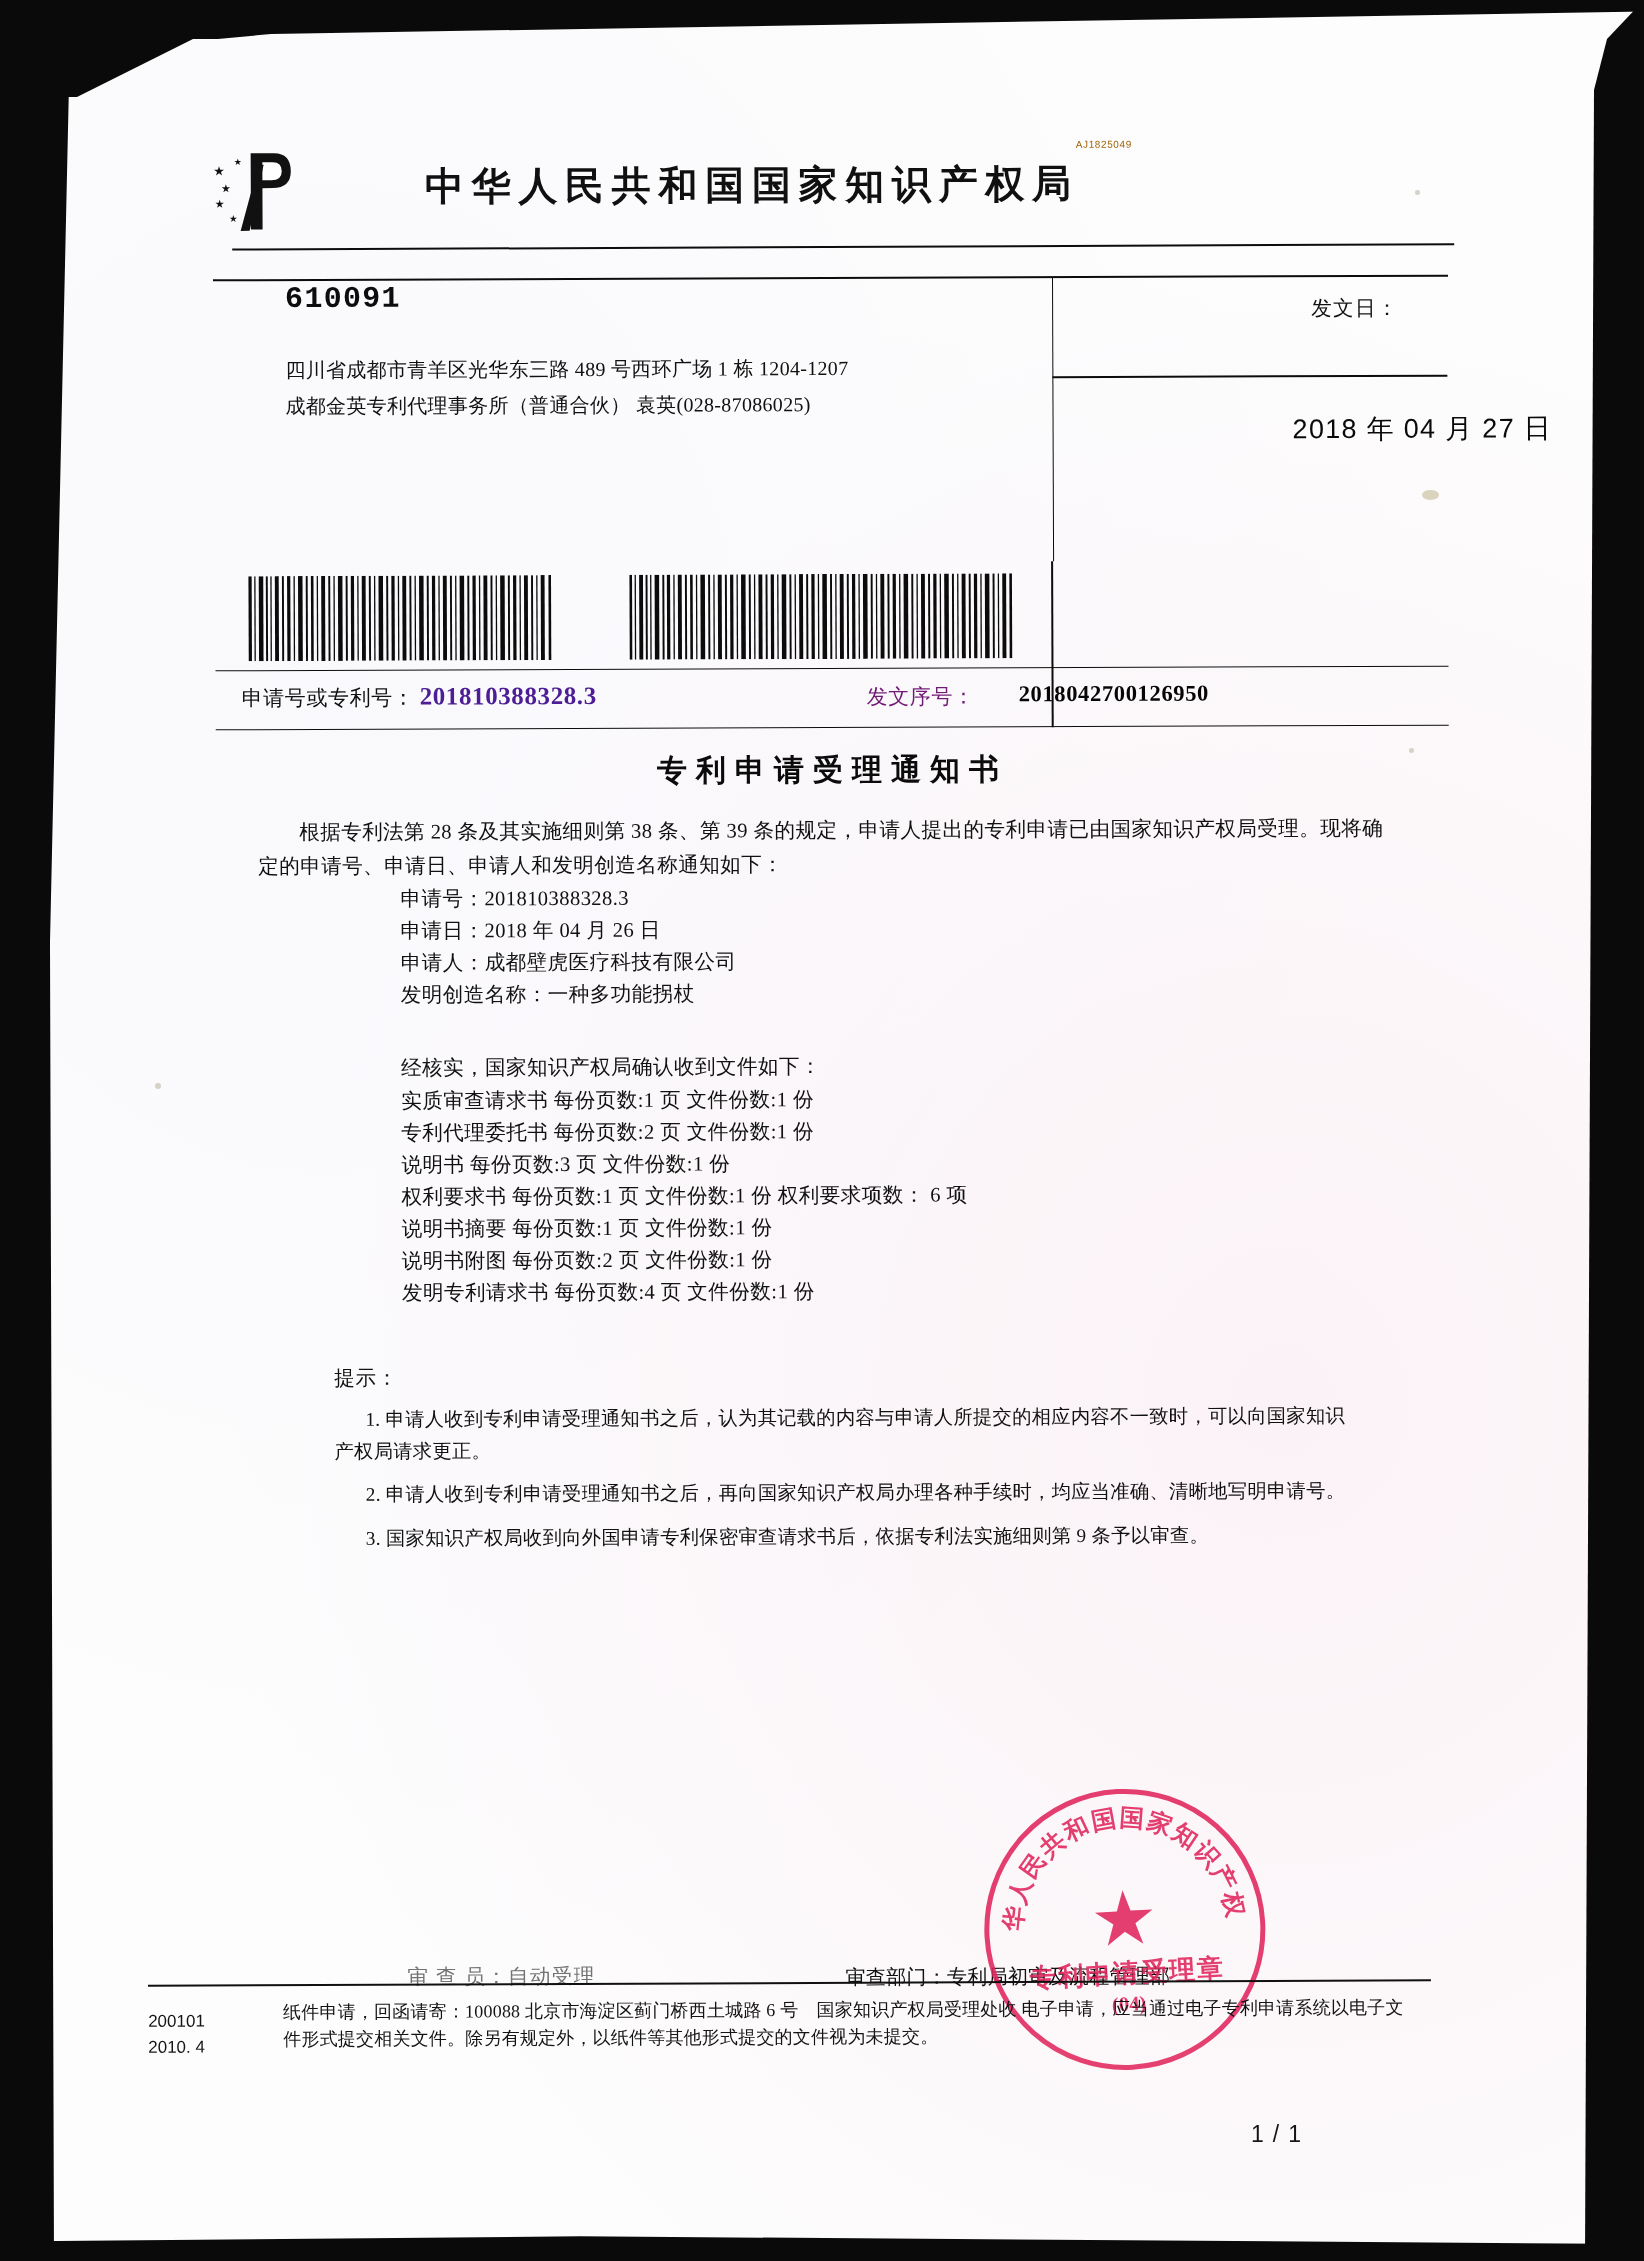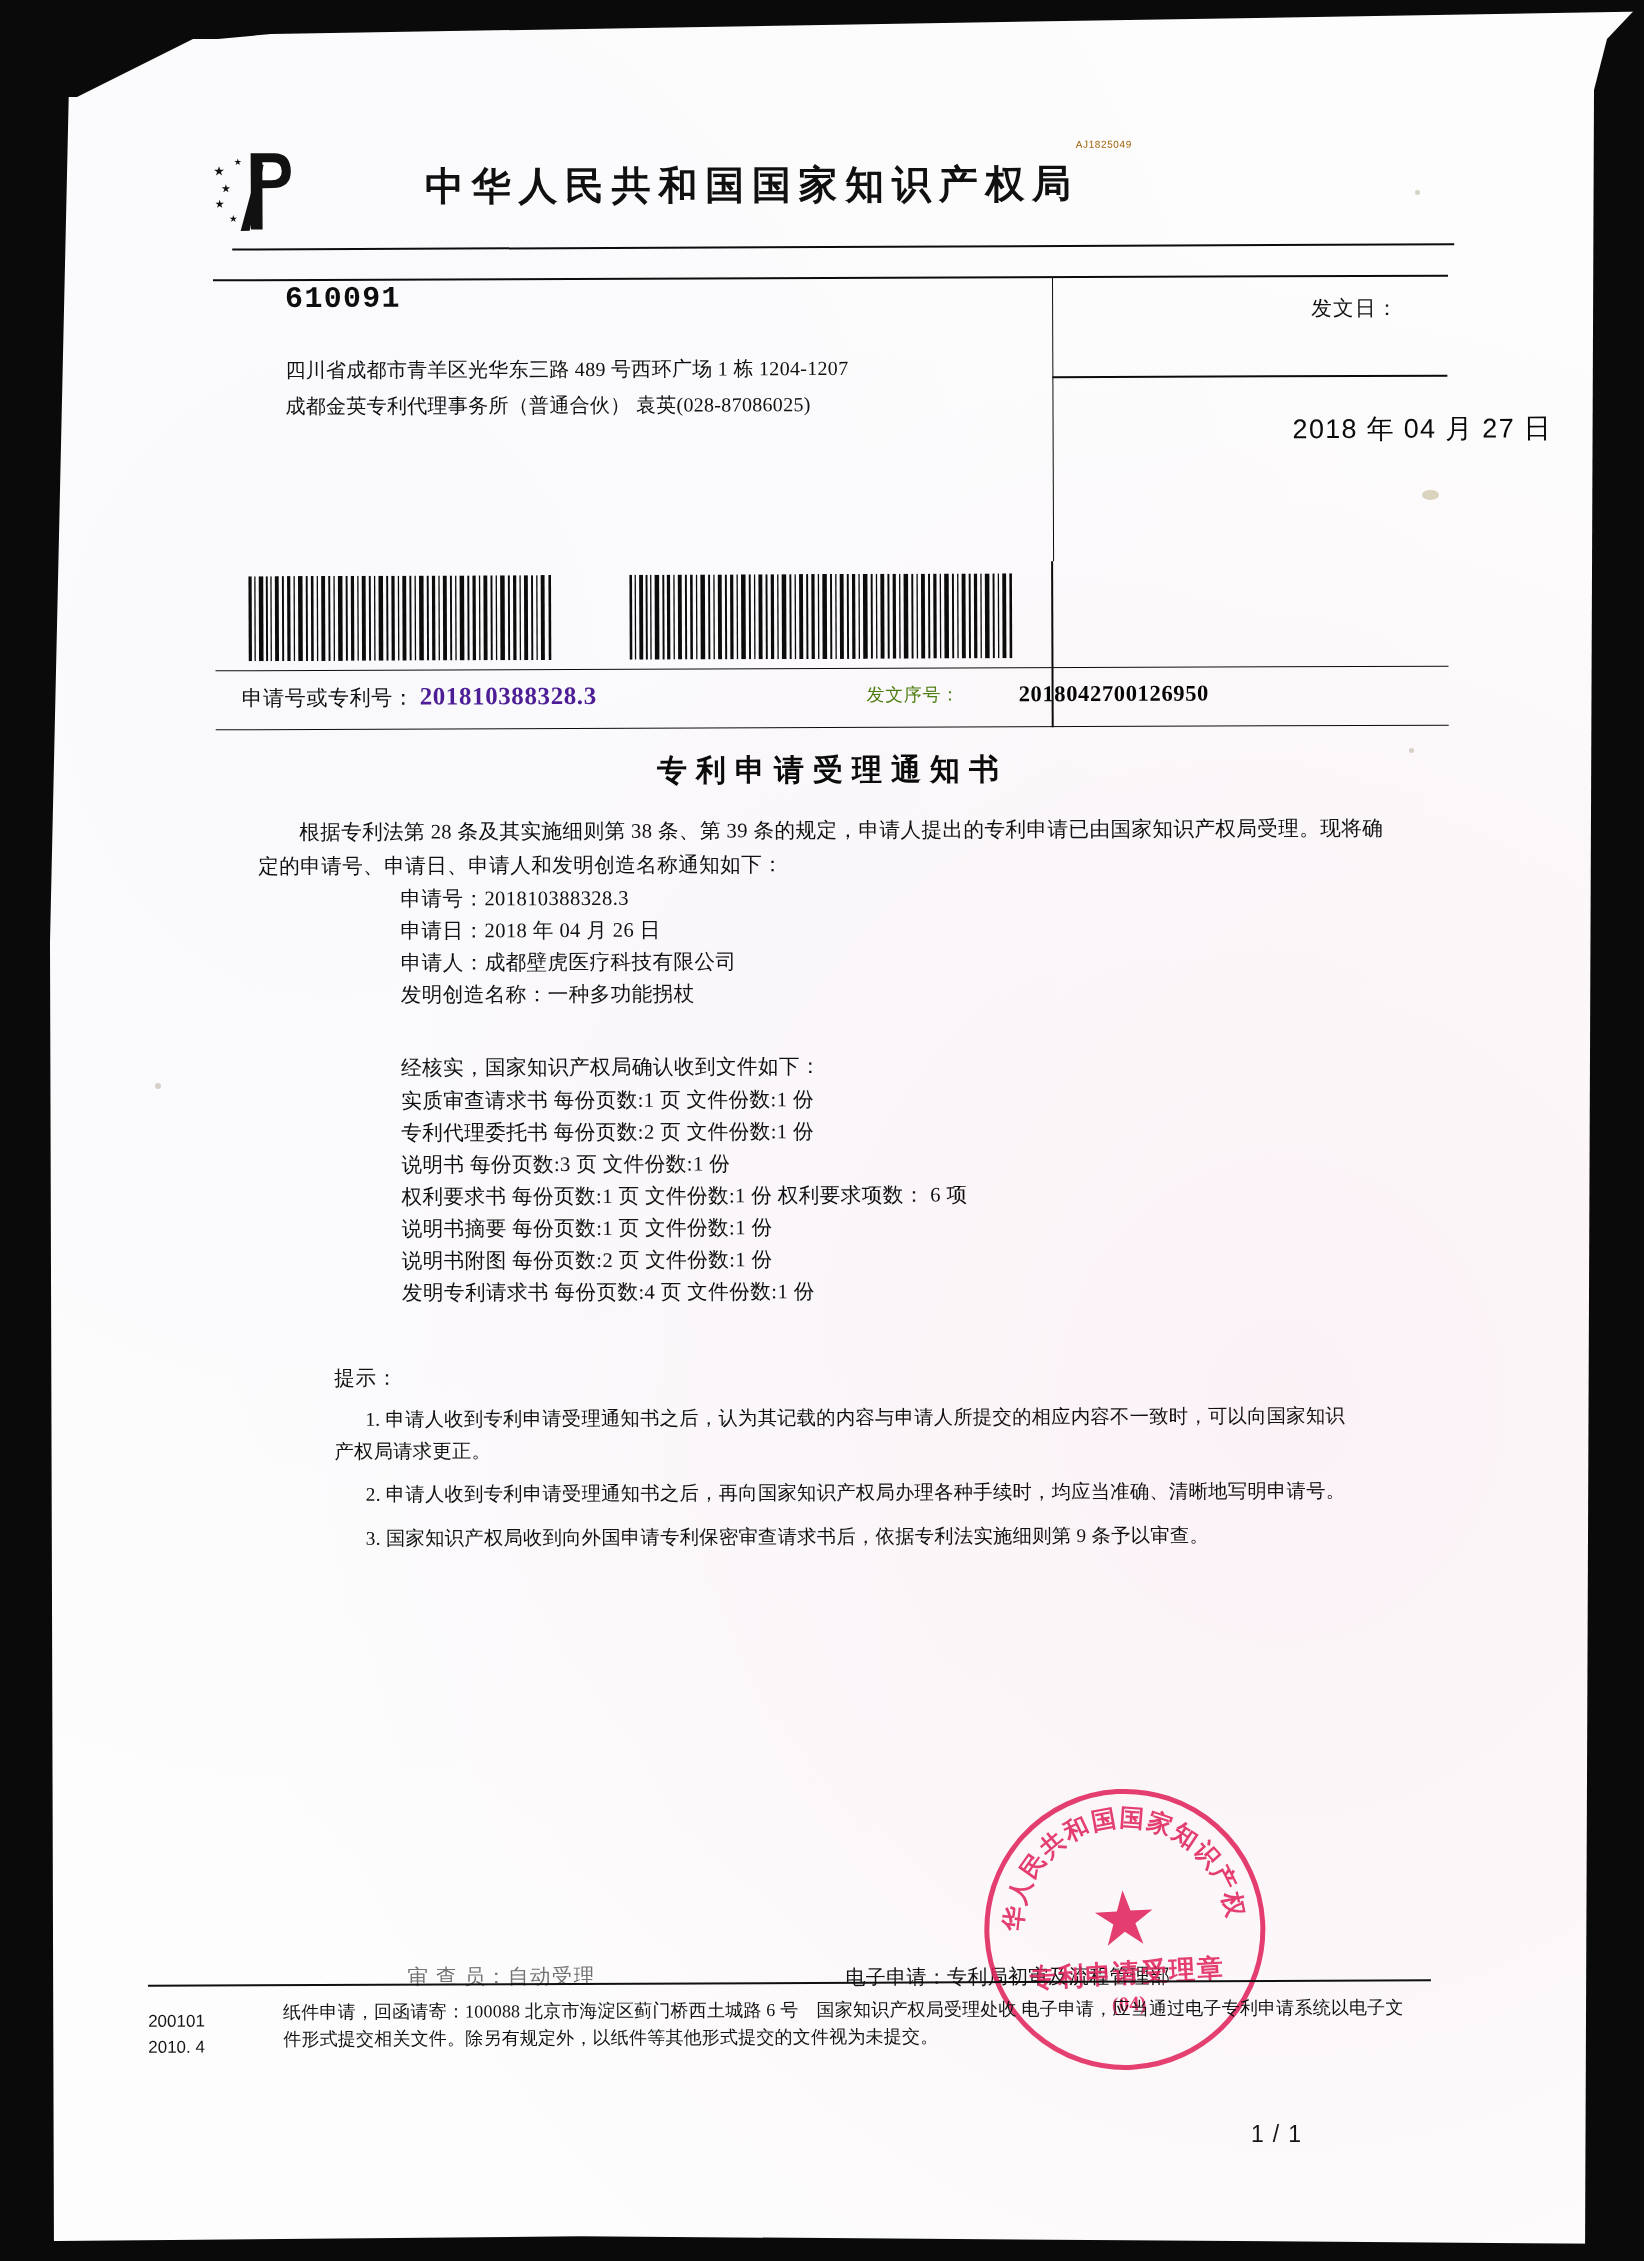--- a/index.html
+++ b/index.html
@@ -234,22 +234,22 @@
     font-weight: bold;
     font-size: 25px;
     letter-spacing: 0.6px;
     color: #4c1d95;
     white-space: nowrap;
   }
   #serial-label {
     position: absolute;
     left: 651px;
     top: 14px;
-    font-size: 18px;
-    color: #4d7c0f;
+    font-size: 21px;
+    color: #701a75;
     letter-spacing: 0.6px;
     white-space: nowrap;
   }
   #serial-value {
     position: absolute;
     left: 803px;
     top: 13px;
     font-weight: bold;
     font-size: 22.6px;
     letter-spacing: 0.6px;
@@ -683,21 +683,21 @@
       <div class="tip">1. 申请人收到专利申请受理通知书之后，认为其记载的内容与申请人所提交的相应内容不一致时，可以向国家知识产权局请求更正。</div>
       <div class="tip">2. 申请人收到专利申请受理通知书之后，再向国家知识产权局办理各种手续时，均应当准确、清晰地写明申请号。</div>
       <div class="tip">3. 国家知识产权局收到向外国申请专利保密审查请求书后，依据专利法实施细则第 9 条予以审查。</div>
     </div>
 
     <div id="sign-row">
       <div id="examiner">
         <span>审 查 员：</span><span>自动受理</span>
       </div>
       <div id="dept">
-        <span>电子申请：</span><span>专利局初审及流程管理部</span>
+        <span>审查部门：</span><span>专利局初审及流程管理部</span>
       </div>
     </div>
 
     <div id="seal">
       <svg id="seal-arc" viewBox="0 0 420 420">
         <defs>
           <path id="sealCirclePath" d="M 50,210 A 160,160 0 1 1 370,210"></path>
         </defs>
         <text>
           <textPath href="#sealCirclePath" startOffset="50%" text-anchor="middle">中华人民共和国国家知识产权局</textPath>

